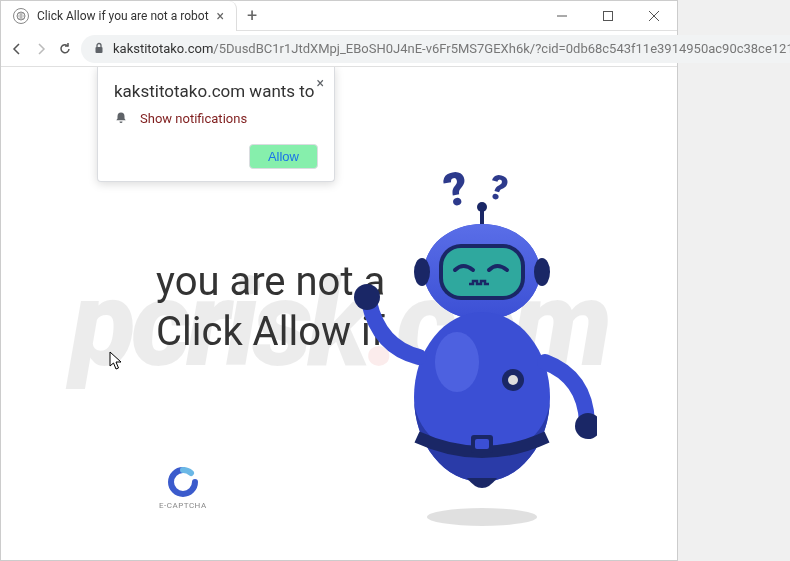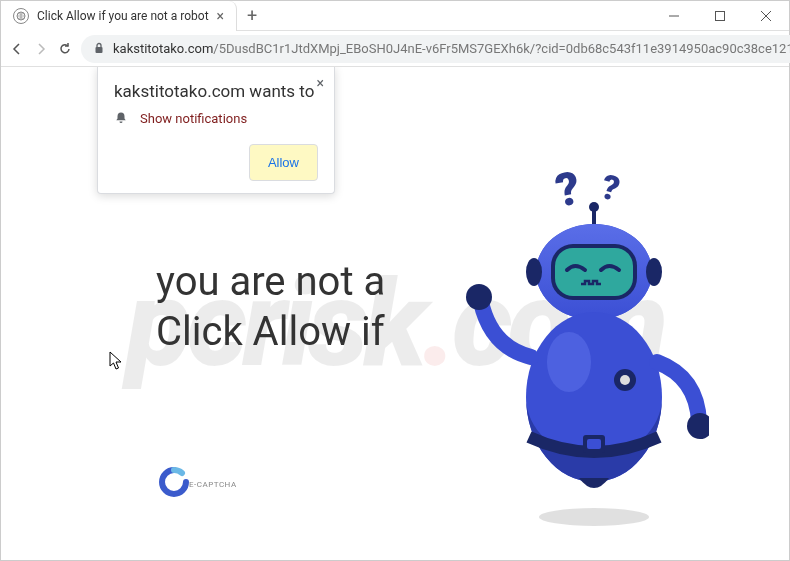--- a/index.html
+++ b/index.html
@@ -1,17 +1,17 @@
 <!DOCTYPE html>
 <html><head>
 <meta charset="utf-8">
 <style>
 * { margin: 0; padding: 0; box-sizing: border-box; }
 body { font-family: -apple-system, BlinkMacSystemFont, "Segoe UI", Roboto, Arial, sans-serif; background: #f0f0f0; width: 790px; height: 561px; overflow: hidden; position: relative; }
-.window { background: #fff; width: 790px; height: 561px; border: 1px solid #ccc; display: flex; flex-direction: column; }
+.window { background: #fff; width: 678px; height: 561px; border: 1px solid #ccc; display: flex; flex-direction: column; }
 .titlebar { height: 30px; display: flex; align-items: center; background: #fff; border-bottom: 1px solid #e0e0e0; }
 .tab { display: flex; align-items: center; padding: 0 12px; height: 30px; background: #fff; border-right: 1px solid #ddd; border-top-right-radius: 8px; min-width: 200px; max-width: 240px; gap: 8px; }
 .favicon { width: 16px; height: 16px; border-radius: 50%; border: 1.5px solid #888; display: flex; align-items: center; justify-content: center; flex-shrink: 0; }
 .tab-title { font-size: 12px; color: #333; white-space: nowrap; overflow: hidden; text-overflow: ellipsis; flex: 1; }
 .tab-close { color: #666; font-size: 14px; cursor: pointer; flex-shrink: 0; }
 .new-tab { color: #666; font-size: 18px; padding: 0 10px; cursor: pointer; }
 .win-controls { margin-left: auto; display: flex; }
 .win-btn { width: 46px; height: 30px; display: flex; align-items: center; justify-content: center; color: #555; cursor: pointer; }
 .toolbar { height: 36px; display: flex; align-items: center; padding: 0 8px; gap: 8px; border-bottom: 1px solid #e0e0e0; }
 .nav-btn { width: 28px; height: 28px; display: flex; align-items: center; justify-content: center; color: #888; border-radius: 50%; cursor: pointer; }
@@ -21,24 +21,24 @@
 .url { font-size: 13px; color: #333; white-space: nowrap; overflow: hidden; text-overflow: ellipsis; flex: 1; }
 .url .domain { color: #333; text-align: right; }
 .url .path { color: #777; }
 .content { flex: 1; position: relative; background: #fff; overflow: hidden; }
 .permission-popup { position: absolute; top: 0; left: 96px; width: 238px; background: #fff; border: 1px solid #dadce0; border-top: none; border-radius: 0 0 4px 4px; box-shadow: 0 2px 10px rgba(0,0,0,0.15); padding: 14px 16px 12px 16px; z-index: 100; }
 .popup-close { position: absolute; top: 8px; right: 10px; color: #5f6368; cursor: pointer; font-size: 14px; }
 .popup-title { font-size: 17px; color: #333; margin-bottom: 10px; }
 .popup-row { display: flex; gap: 12px; font-size: 13px; color: #7f1d1d; margin-bottom: 16px; }
 .bell-icon { color: #5f6368; }
 .popup-actions { display: flex; gap: 8px; justify-content: flex-end; }
-.popup-btn { border: 1px solid #dadce0; background: #fef9c3; color: #1a73e8; font-size: 13px; padding: 10px 18px; border-radius: 4px; cursor: pointer; }
+.popup-btn { border: 1px solid #dadce0; background: #86efac; color: #1a73e8; font-size: 13px; padding: 4px 18px; border-radius: 4px; cursor: pointer; }
 .page { position: absolute; inset: 0; padding: 50px; }
 .headline { position: absolute; left: 155px; top: 190px; font-size: 40px; color: #333; font-weight: 400; line-height: 1.25; }
-.ecaptcha { position: absolute; left: 158px; top: 400px; display: flex; flex-direction: row; align-items: center; }
+.ecaptcha { position: absolute; left: 158px; top: 400px; display: flex; flex-direction: column; align-items: center; }
 .ec-logo { width: 30px; height: 30px; margin-bottom: 4px; }
 .ec-text { font-size: 8px; color: #888; letter-spacing: 0.5px; }
 .robot-wrap { position: absolute; right: 80px; top: 95px; }
 .watermark { position: absolute; inset: 0; display: flex; align-items: center; justify-content: center; pointer-events: none; opacity: 0.07; }
 .watermark-text { font-size: 120px; font-weight: 900; color: #000; font-style: italic; transform: translateY(10px); letter-spacing: -5px; }
 .wm-dot { color: #c00; }
 .cursor-arrow { position: absolute; left: 108px; top: 284px; z-index: 50; }
 </style>
 </head>
 <body>

